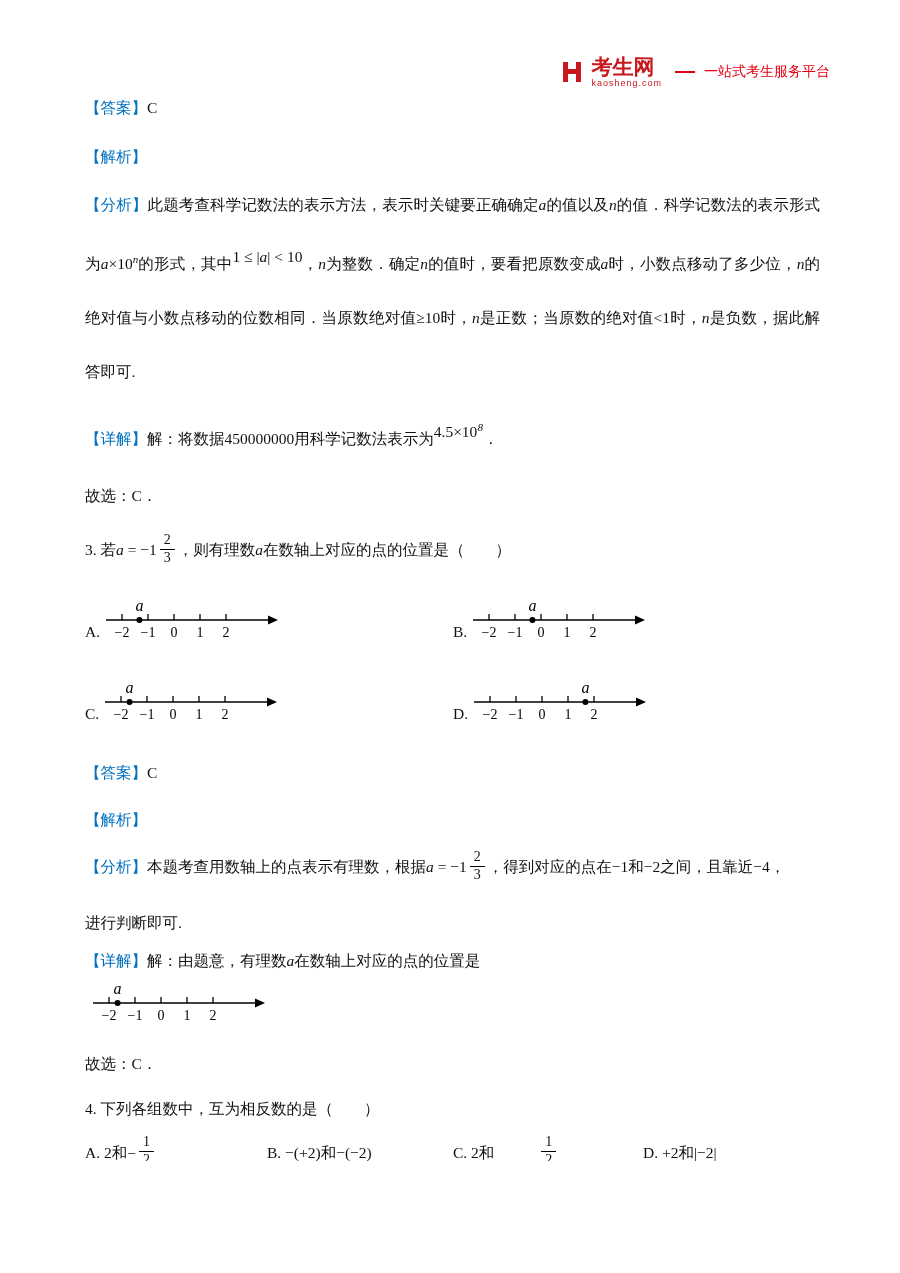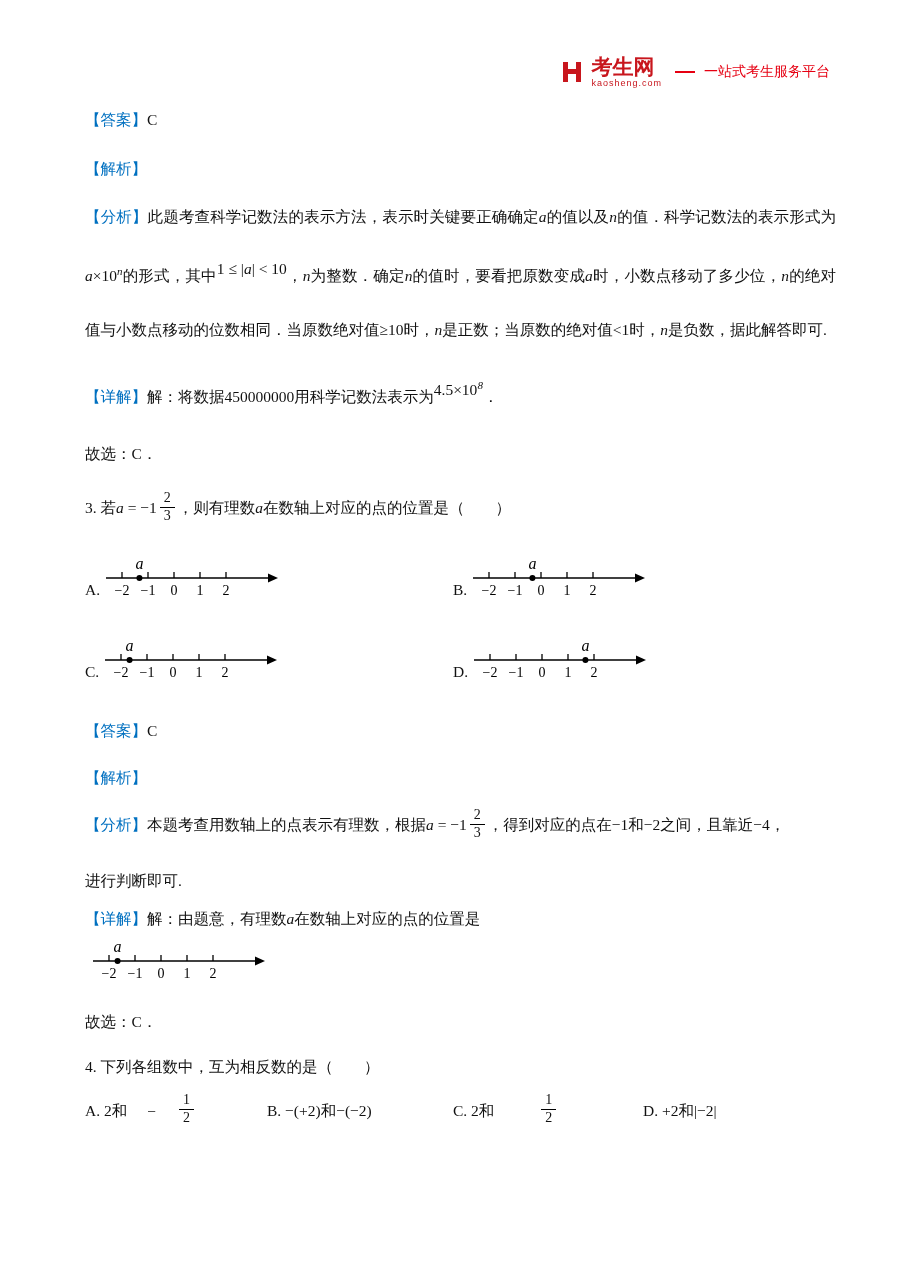--- a/index.html
+++ b/index.html
@@ -9,21 +9,21 @@
   
   .logo{position:absolute;top:56px;right:70px;display:flex;align-items:center;gap:7px;}
   .logo-icon{display:inline-flex;color:#c8161d;}
   .logo-txtcol{display:flex;flex-direction:column;line-height:1;}
   .logo-cn{color:#c8161d;font-weight:bold;font-size:21px;font-family:"Liberation Sans",sans-serif;}
   .logo-domain{color:#c8161d;font-size:9px;letter-spacing:1px;font-family:"Liberation Sans",sans-serif;margin-top:2px;}
   .logo-dash{width:20px;border-top:2px solid #e60012;margin:0 2px 0 6px;}
   .logo-tagline{color:#e60012;font-size:14px;font-family:"Liberation Sans",sans-serif;white-space:nowrap;}
 
   
-  .content{position:absolute;top:98px;left:85px;right:64px;margin-top:12px;}
+  .content{position:absolute;top:98px;left:85px;right:80px;}
   .content p{margin:0;}
   .blue{color:#0070c0;}
   .math{font-family:"Liberation Serif",serif;font-style:italic;}
   .raised{position:relative;top:-7px;display:inline-block;}
   sup.supx{font-size:11px;font-style:italic;font-family:"Liberation Serif",serif;}
   .frac{display:inline-block;vertical-align:middle;text-align:center;margin:0 3px;position:relative;top:-2px;}
   .frac .num,.frac .den{display:block;font-size:14px;line-height:1.2;padding:0 4px;font-family:"Liberation Serif",serif;}
   .frac .den{border-top:1px solid #000;}
 
   #ans2{margin-top:0;}
@@ -37,21 +37,21 @@
   .optletter{margin-bottom:6px;}
   #ans3{margin-top:34px;}
   #jx3{margin-top:26px;}
   #fx3{margin-top:8px;line-height:56px;text-align:justify;}
   #xj3{margin-top:0;}
   #nl-detail{margin-top:4px;margin-left:6px;}
   #gx3{margin-top:24px;}
   #q4t{margin-top:24px;}
   #q4opts{margin-top:16px;display:flex;align-items:center;}
   .q4opt{display:inline-flex;align-items:center;}
-  .q4-a{width:182px;gap:20px;}.q4-b{width:186px;}.q4-c{width:190px;gap:44px;}
+  .q4-a{width:182px;}.q4-b{width:186px;}.q4-c{width:190px;gap:44px;}
 
   
   .footer{position:absolute;left:0;right:0;top:1178px;text-align:center;font-size:15.5px;}
 
   
   .watermark{position:absolute;right:56px;top:1200px;opacity:0.45;display:flex;flex-direction:column;align-items:flex-start;color:#c58f8f;}
   .wm-row{display:flex;align-items:center;gap:5px;color:#c58f8f;}
   .wm-cn{font-size:22px;font-weight:bold;font-family:"Liberation Sans",sans-serif;color:#c58f8f;}
   .wm-domain{font-size:10px;letter-spacing:2px;font-family:"Liberation Sans",sans-serif;margin-top:2px;margin-left:34px;color:#c58f8f;}
 </style>

